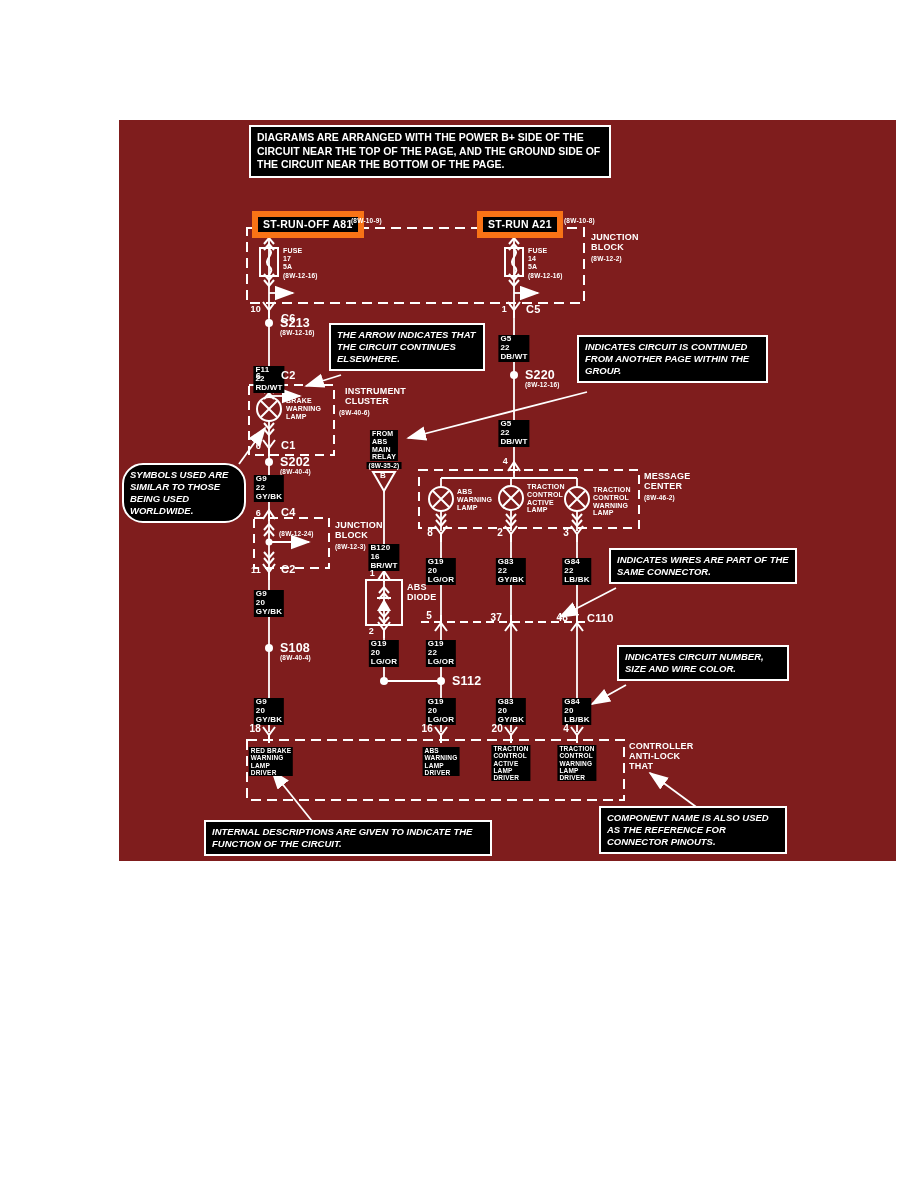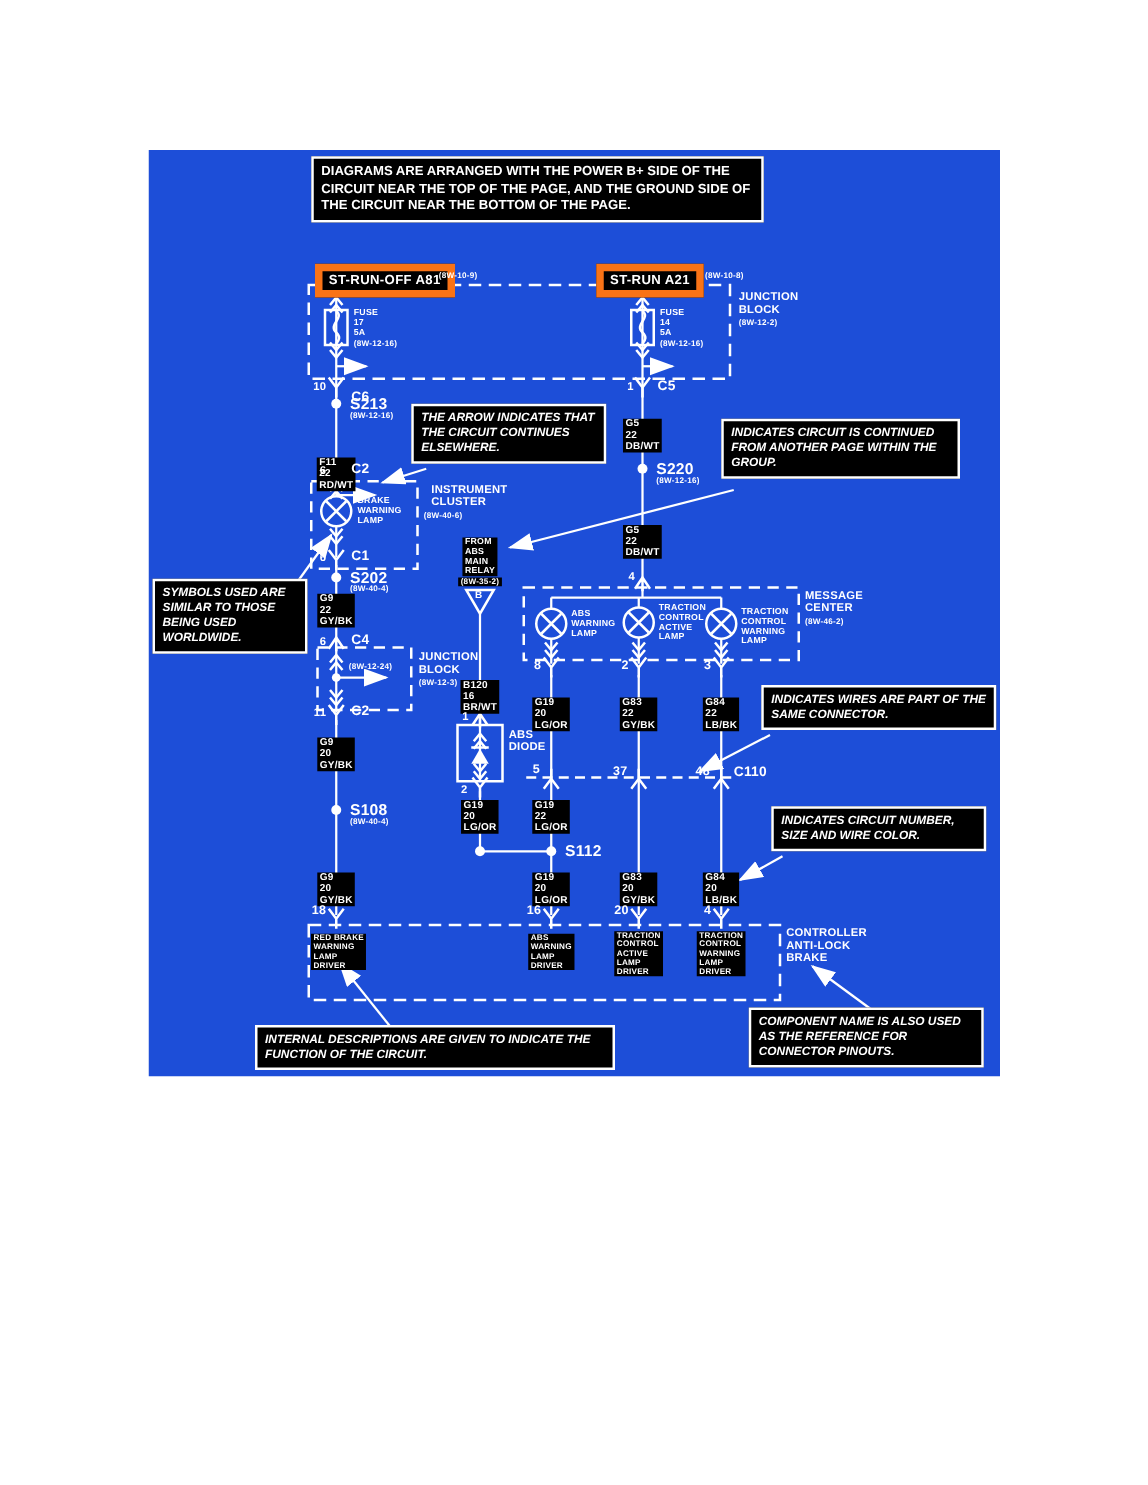--- a/index.html
+++ b/index.html
@@ -1,17 +1,17 @@
 <!DOCTYPE html>
 <html><head>
 <meta charset="utf-8">
 <style>
   html,body{margin:0;padding:0;background:#fff;}
   #page{position:relative;width:918px;height:1188px;background:#fff;overflow:hidden;font-family:"Liberation Sans",sans-serif;}
-  #diagram{position:absolute;left:119px;top:120px;width:681px;height:741px;background:#1d4ed8;}
+  #diagram{position:absolute;left:119px;top:120px;width:777px;height:741px;background:#7f1d1d;}
   #wires{position:absolute;left:0;top:0;}
   .lbl{position:absolute;color:#fff;font-weight:bold;white-space:pre-line;line-height:1.12;letter-spacing:0.2px;}
   .ctr{text-align:left;transform:translateX(-50%);background:#000;padding:0 2px;}
   .rgt{transform:translateX(-100%);text-align:right;}
   .s6{font-size:6.5px;} .s7{font-size:7px;} .s8{font-size:8px;} .s9{font-size:9px;}
   .s10{font-size:10px;} .s11{font-size:11px;} .s12{font-size:12.5px;}
   .callout{position:absolute;border:2px solid #fff;background:#000;color:#fff;font-weight:bold;
            padding:4px 6px;line-height:1.3;font-size:10.5px;white-space:normal;}
   .callout.small{font-size:9.5px;line-height:1.25;font-style:italic;}
   .badge{position:absolute;border:6px solid #f97316;background:#000;color:#fff;font-weight:bold;
@@ -148,21 +148,21 @@
     <line x1="120" y1="344" x2="146" y2="308" stroke="#fff" stroke-width="1.8" marker-end="url(#mh)"></line>
     <line x1="497" y1="468" x2="441" y2="497" stroke="#fff" stroke-width="1.8" marker-end="url(#mh)"></line>
     <line x1="507" y1="565" x2="473" y2="584" stroke="#fff" stroke-width="1.8" marker-end="url(#mh)"></line>
     <line x1="193" y1="701" x2="153" y2="651" stroke="#fff" stroke-width="1.8" marker-end="url(#mh)"></line>
     <line x1="580" y1="689" x2="531" y2="653" stroke="#fff" stroke-width="1.8" marker-end="url(#mh)"></line>
   </svg>
 
   <div class="callout" style="left:130px;top:5px;width:346px;">DIAGRAMS ARE ARRANGED WITH THE POWER B+ SIDE OF THE CIRCUIT NEAR THE TOP OF THE PAGE, AND THE GROUND SIDE OF THE CIRCUIT NEAR THE BOTTOM OF THE PAGE.</div>
   <div class="callout small" style="left:210px;top:203px;width:140px;">THE ARROW INDICATES THAT THE CIRCUIT CONTINUES ELSEWHERE.</div>
   <div class="callout small" style="left:458px;top:215px;width:175px;">INDICATES CIRCUIT IS CONTINUED FROM ANOTHER PAGE WITHIN THE GROUP.</div>
-  <div class="callout small" style="left:3px;top:343px;width:108px;">SYMBOLS USED ARE SIMILAR TO THOSE BEING USED WORLDWIDE.</div>
+  <div class="callout small" style="left:3px;top:343px;width:108px;border-radius:21px;">SYMBOLS USED ARE SIMILAR TO THOSE BEING USED WORLDWIDE.</div>
   <div class="callout small" style="left:498px;top:525px;width:156px;">INDICATES CIRCUIT NUMBER, SIZE AND WIRE COLOR.</div>
   <div class="callout small" style="left:490px;top:428px;width:172px;">INDICATES WIRES ARE PART OF THE SAME CONNECTOR.</div>
   <div class="callout small" style="left:85px;top:700px;width:272px;">INTERNAL DESCRIPTIONS ARE GIVEN TO INDICATE THE FUNCTION OF THE CIRCUIT.</div>
   <div class="callout small" style="left:480px;top:686px;width:172px;">COMPONENT NAME IS ALSO USED AS THE REFERENCE FOR CONNECTOR PINOUTS.</div>
 
   <div class="badge" style="left:133px;top:91px;">ST-RUN-OFF A81</div>
   <div class="lbl s6" style="left:232px;top:97px;">(8W-10-9)</div>
   <div class="badge" style="left:358px;top:91px;">ST-RUN A21</div>
   <div class="lbl s6" style="left:445px;top:97px;">(8W-10-8)</div>
 
@@ -308,16 +308,16 @@
 ACTIVE
 LAMP
 DRIVER</div>
   <div class="lbl s6 ctr" style="left:458px;top:625px;">TRACTION
 CONTROL
 WARNING
 LAMP
 DRIVER</div>
   <div class="lbl s9" style="left:510px;top:621px;">CONTROLLER
 ANTI-LOCK
-BRAKE</div>
+THAT</div>
 
  </div>
 </div>
 
 </body></html>

